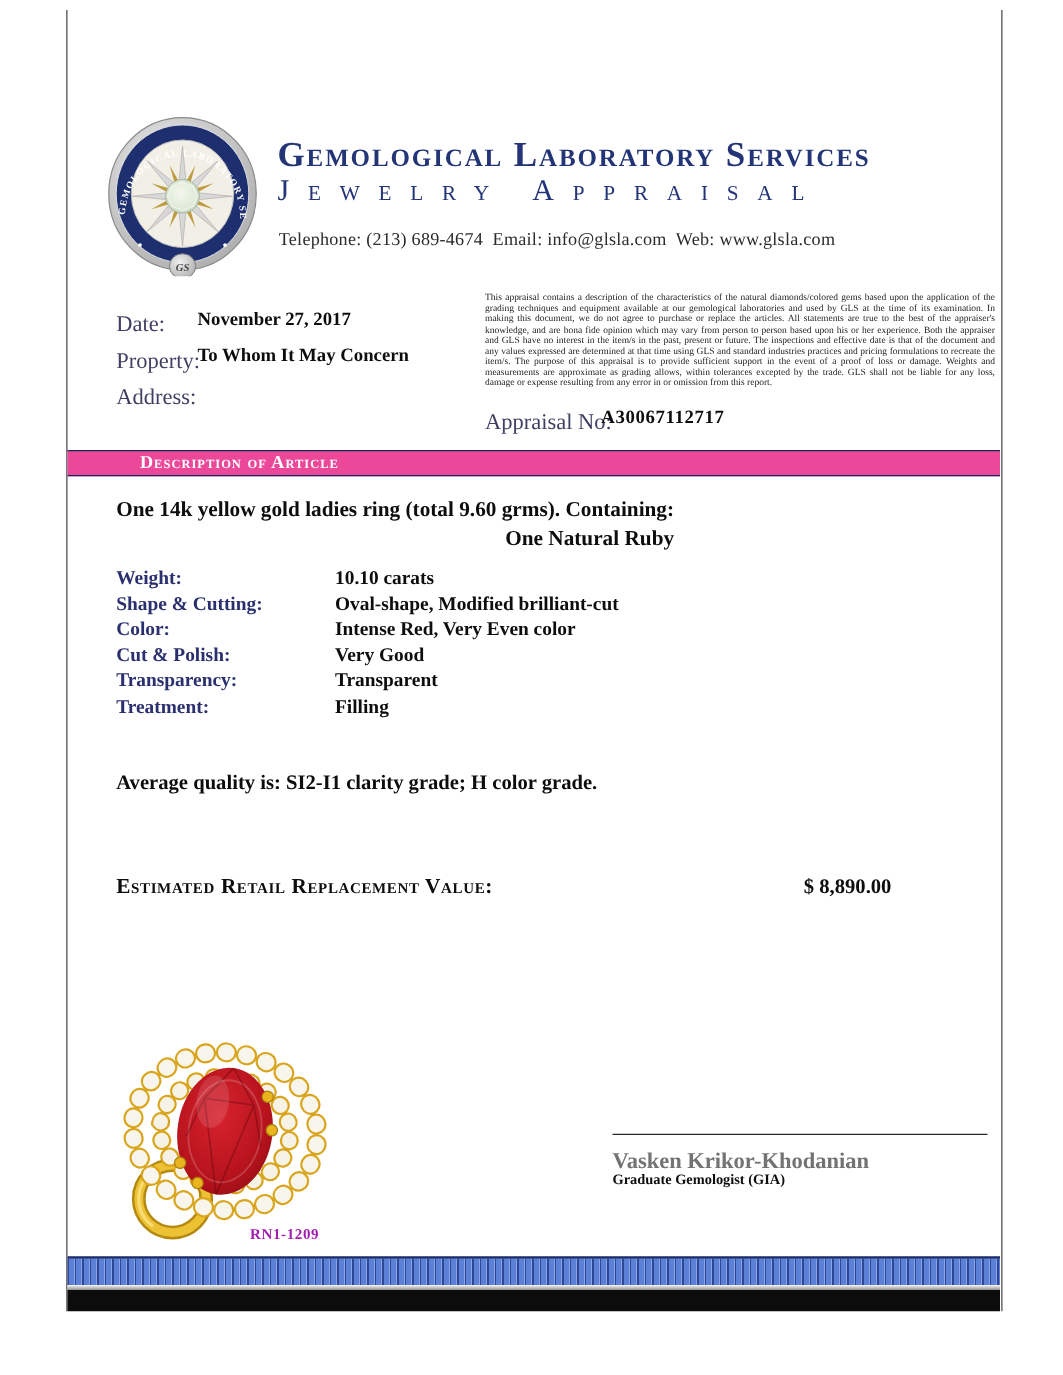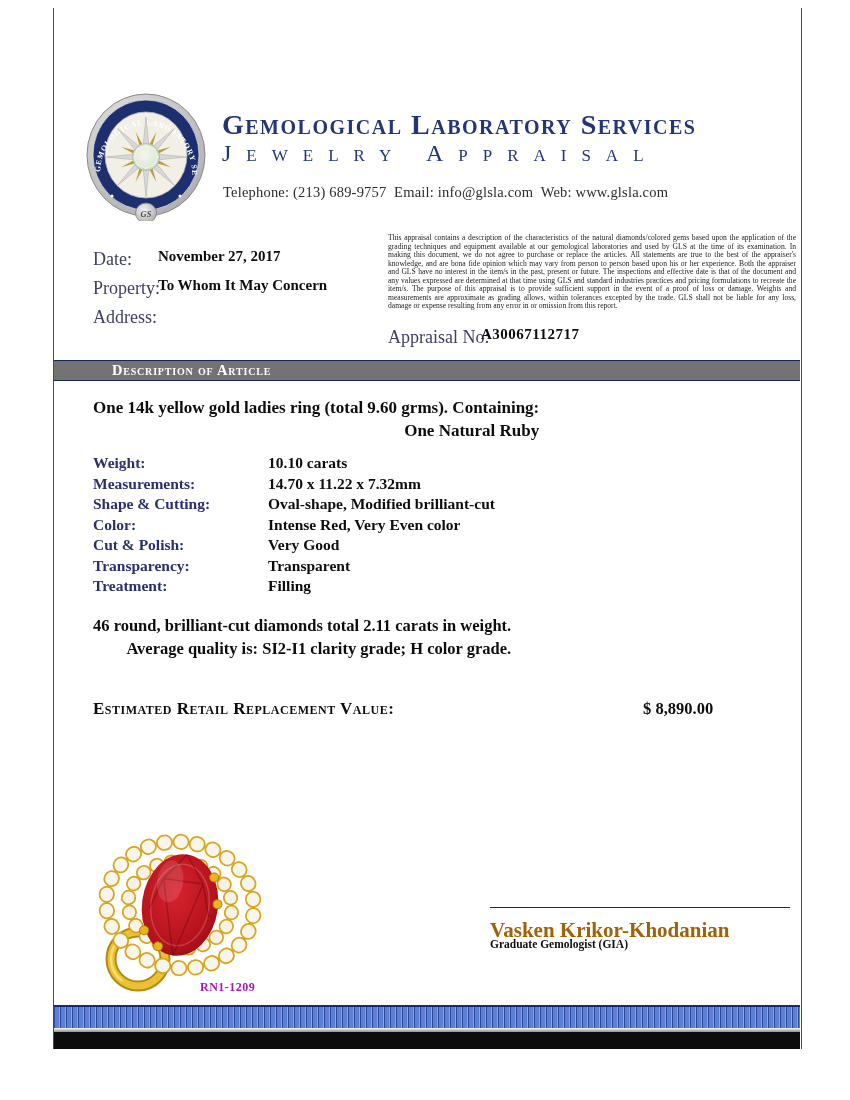--- a/index.html
+++ b/index.html
@@ -24,40 +24,40 @@
   .meta-label{font-size:18px;color:#3f3f63;}
   .meta-value{font-weight:bold;font-size:15px;color:#0d0d0d;}
   #date-label{left:93px;top:249px;} #date-value{left:158px;top:248px;}
   #property-label{left:93px;top:278px;} #property-value{left:158px;top:277px;}
   #addr-label{left:93px;top:307px;} #addr-value{left:158px;top:306px;}
   #disclaimer{left:388px;top:234px;width:408px;font-size:7.6px;line-height:8.5px;
               text-align:justify;color:#1c1c1c;}
   #appraisal-label{left:388px;top:327px;} #appraisal-value{left:481px;top:326px;letter-spacing:0.5px;}
 
   
-  #section-bar{left:54px;top:360px;width:746px;height:19px;background:#737373;
+  #section-bar{left:54px;top:360px;width:746px;height:19px;background:#ec4899;
                border-top:1px solid #17255f;border-bottom:1px solid #17255f;}
   #section-bar-title{margin-left:58px;line-height:19px;font-variant:small-caps;font-weight:bold;
                font-size:14.5px;color:#ffffff;letter-spacing:0.8px;}
   .body-bold{font-weight:bold;color:#0d0d0d;text-align:right;}
   #intro-block{left:93px;top:396px;font-size:17px;line-height:23px;}
   #attr-table{left:93px;top:453px;width:560px;font-size:15.5px;}
   .attr-row{display:flex;height:20.5px;line-height:20.5px;}
   .attr-label{width:175px;font-weight:bold;color:#2a2f6e;}
   .attr-value{font-weight:bold;color:#0d0d0d;}
   #notes-block{left:93px;top:614px;font-size:16.5px;line-height:23px;}
   #valuation-label{left:93px;top:699px;font-variant:small-caps;font-weight:bold;
                    font-size:17px;color:#0d0d0d;letter-spacing:0.5px;}
   #valuation-amount{left:643px;top:699px;font-weight:bold;font-size:16.5px;color:#0d0d0d;}
 
   
   #ring-svg{left:60px;top:823px;}
   #photo-ref{left:200px;top:980px;font-weight:bold;font-size:12px;color:#a21caf;letter-spacing:0.5px;}
   #sig-rule{left:490px;top:907px;width:300px;border-top:1px solid #2a2a2a;height:0;}
-  #signer-name{left:490px;top:918px;font-weight:bold;font-size:21px;color:#a16207;}
+  #signer-name{left:490px;top:918px;font-weight:bold;font-size:18px;color:#737373;}
   #signer-title{left:490px;top:938px;font-weight:bold;font-size:11.5px;color:#0d0d0d;}
 
   #footer-stripes{left:54px;top:1005px;width:746px;height:23px;
       border-top:2px solid #182a6e;box-sizing:border-box;
       background:repeating-linear-gradient(90deg,#2d4796 0 1px,#5b80d6 1px 5px,#8aa4e6 5px 6px);}
   #footer-silver{left:54px;top:1028px;width:746px;height:4px;
       background:linear-gradient(180deg,#fafafa,#8f8f8f);}
   #footer-black{left:54px;top:1032px;width:746px;height:17px;background:#0c0c0c;}
 </style>
 </head>
@@ -110,21 +110,21 @@
       </g>
     </g>
     <circle cx="61" cy="64" r="13.5" fill="url(#gemG)" stroke="#9aa89a" stroke-width="0.6"></circle>
     <polygon points="61,52.5 69.5,56 73,64 69.5,72 61,75.5 52.5,72 49,64 52.5,56" fill="rgba(255,255,255,0.3)" stroke="rgba(255,255,255,0.85)" stroke-width="0.7"></polygon>
     <ellipse cx="61" cy="120" rx="10.5" ry="10" fill="url(#silverG)" stroke="#7e7e7e" stroke-width="0.8"></ellipse>
     <text x="61" y="123.5" text-anchor="middle" font-size="8.5" font-style="italic" font-weight="bold" fill="#4a4a4a" font-family="Liberation Serif, serif">GS</text>
   </svg>
 
   <div id="page-title" class="abs">Gemological Laboratory Services</div>
   <div id="page-subtitle" class="abs">Jewelry Appraisal</div>
-  <div id="contact-line" class="abs">Telephone: (213) 689-9757  Email: info@glsla.com  Web: www.glsla.com</div>
+  <div id="contact-line" class="abs">Telephone: (213) 689-4674  Email: info@glsla.com  Web: www.glsla.com</div>
 
   <div id="date-label" class="abs meta-label">Date:</div>
   <div id="date-value" class="abs meta-value">November 27, 2017</div>
   <div id="property-label" class="abs meta-label">Property:</div>
   <div id="property-value" class="abs meta-value">To Whom It May Concern</div>
   <div id="addr-label" class="abs meta-label">Address:</div>
   <div id="addr-value" class="abs meta-value"></div>
 
   <div id="disclaimer" class="abs">This appraisal contains a description of the characteristics of the natural diamonds/colored gems based upon the application of the grading techniques and equipment available at our gemological laboratories and used by GLS at the time of its examination. In making this document, we do not agree to purchase or replace the articles. All statements are true to the best of the appraiser's knowledge, and are bona fide opinion which may vary from person to person based upon his or her experience. Both the appraiser and GLS have no interest in the item/s in the past, present or future. The inspections and effective date is that of the document and any values expressed are determined at that time using GLS and standard industries practices and pricing formulations to recreate the item/s. The purpose of this appraisal is to provide sufficient support in the event of a proof of loss or damage. Weights and measurements are approximate as grading allows, within tolerances excepted by the trade. GLS shall not be liable for any loss, damage or expense resulting from any error in or omission from this report.</div>
   <div id="appraisal-label" class="abs meta-label">Appraisal No:</div>
@@ -138,24 +138,20 @@
     <div>One 14k yellow gold ladies ring (total 9.60 grms). Containing:</div>
     <div>One Natural Ruby</div>
   </div>
 
   <div id="attr-table" class="abs">
     <div class="attr-row">
       <div class="attr-label">Weight:</div>
       <div class="attr-value">10.10 carats</div>
     </div>
     <div class="attr-row">
-      <div class="attr-label">Measurements:</div>
-      <div class="attr-value">14.70 x 11.22 x 7.32mm</div>
-    </div>
-    <div class="attr-row">
       <div class="attr-label">Shape &amp; Cutting:</div>
       <div class="attr-value">Oval-shape, Modified brilliant-cut</div>
     </div>
     <div class="attr-row">
       <div class="attr-label">Color:</div>
       <div class="attr-value">Intense Red, Very Even color</div>
     </div>
     <div class="attr-row">
       <div class="attr-label">Cut  &amp;  Polish:</div>
       <div class="attr-value">Very Good</div>
@@ -164,21 +160,20 @@
       <div class="attr-label">Transparency:</div>
       <div class="attr-value">Transparent</div>
     </div>
     <div class="attr-row">
       <div class="attr-label">Treatment:</div>
       <div class="attr-value">Filling</div>
     </div>
   </div>
 
   <div id="notes-block" class="abs body-bold">
-    <div>46 round, brilliant-cut diamonds total 2.11 carats in weight.</div>
     <div>Average quality is: SI2-I1 clarity grade; H color grade.</div>
   </div>
 
   <div id="valuation-label" class="abs">Estimated Retail Replacement Value:</div>
   <div id="valuation-amount" class="abs">$ 8,890.00</div>
 
   <svg id="ring-svg" class="abs" width="250" height="182" viewBox="0 0 250 182">
     <defs>
       <radialGradient id="rubyG" cx="42%" cy="38%" r="75%">
         <stop offset="0%" stop-color="#d72330"></stop>

